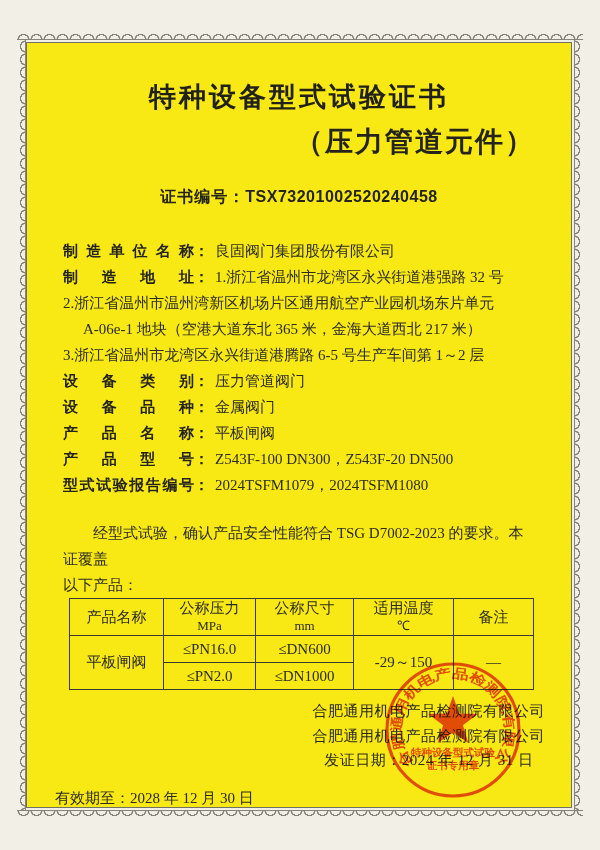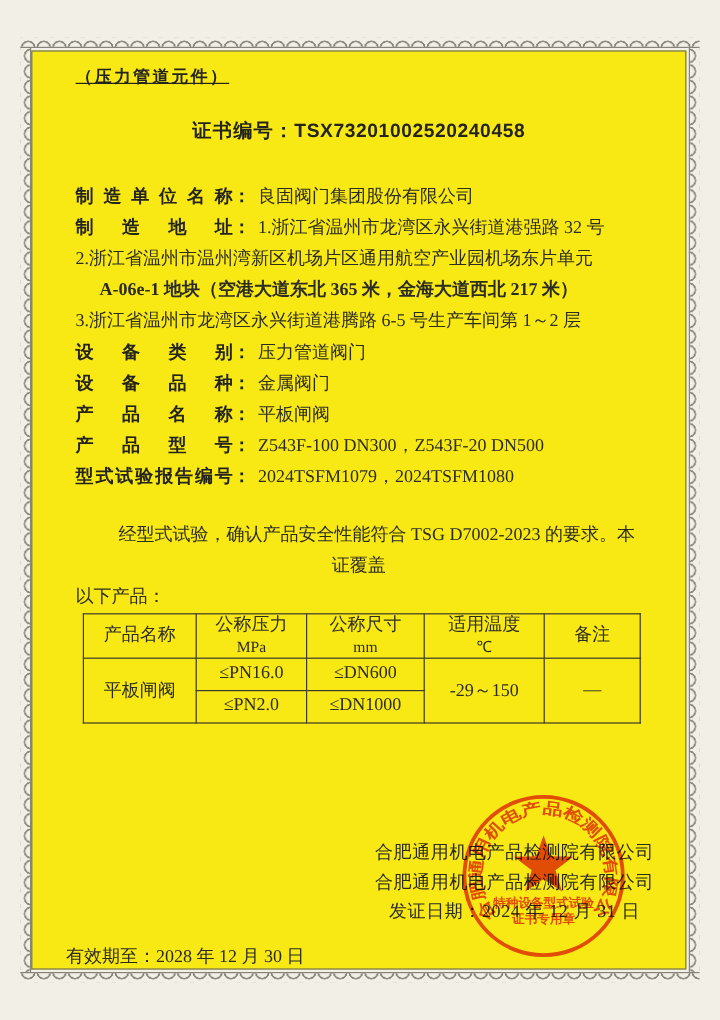--- a/index.html
+++ b/index.html
@@ -63,48 +63,48 @@
     z-index:2;
   }
   .content { padding:0 36px; }
 
   .title {
     margin-top:38px; text-align:center;
     font-size:27px; font-weight:bold; letter-spacing:3px; line-height:1.2;
     color:#21211a;
   }
   .subtitle {
-    margin-top:12px; text-align:left;
-    font-size:14px; font-weight:bold; letter-spacing:2px; line-height:1.2;text-decoration:underline;
+    margin-top:12px; text-align:right;
+    font-size:28px; font-weight:bold; letter-spacing:2px; line-height:1.2;
   }
   .certline {
     margin-top:28px; text-align:center;
     font-size:16px; font-weight:bold; line-height:1.2; letter-spacing:1px;
   }
   .certline .num { font-family:"Liberation Sans", sans-serif; letter-spacing:0.5px; }
 
   .fields { margin-top:32px; }
   .field { height:26px; line-height:26px; white-space:nowrap; font-size:15px; }
   .field .lbl {
     display:inline-block; width:131px; vertical-align:top;
     font-weight:bold; text-align:justify; text-align-last:justify;
     font-family:"Liberation Sans", sans-serif;
   }
   .field .colon { font-weight:bold; }
   .field .val {
     font-family:"Liberation Serif", serif; color:#2c2c22; padding-left:6px;
   }
   .cont { font-family:"Liberation Serif", serif; color:#2c2c22; }
-  .cont.indent { padding-left:20px;font-weight:bold; }
+  .cont.indent { padding-left:20px; }
 
   .statement {
     margin-top:22px; font-size:15px; line-height:26px;
     font-family:"Liberation Serif", serif; color:#2c2c22;
   }
-  .statement .l1 { text-indent:2em;text-align:center; }
+  .statement .l1 { text-indent:2em; }
 
   table.spec {
     margin-left:6px; margin-top:0; width:464px;
     border-collapse:collapse; table-layout:fixed;
     font-family:"Liberation Serif", serif; color:#2c2c22;
   }
   table.spec th, table.spec td {
     border:1.6px solid #3a3a2e; text-align:center; vertical-align:middle;
     font-weight:normal; font-size:15px; padding:0;
   }
@@ -135,20 +135,21 @@
 <body>
 
 <div class="scallop sc-h sc-top"></div>
 <div class="scallop sc-h sc-bottom"></div>
 <div class="scallop sc-v sc-left"></div>
 <div class="scallop sc-v sc-right"></div>
 
 <div class="page">
   <div class="content">
 
+    <div class="title">特种设备型式试验证书</div>
     <div class="subtitle">（压力管道元件）</div>
     <div class="certline"><span>证书编号：</span><span class="num">TSX73201002520240458</span></div>
 
     <div class="fields">
       <div class="field">
         <span class="lbl">制造单位名称</span><span class="colon">：</span><span class="val">良固阀门集团股份有限公司</span>
       </div>
       <div class="field">
         <span class="lbl">制造地址</span><span class="colon">：</span><span class="val">1.浙江省温州市龙湾区永兴街道港强路 32 号</span>
       </div>

